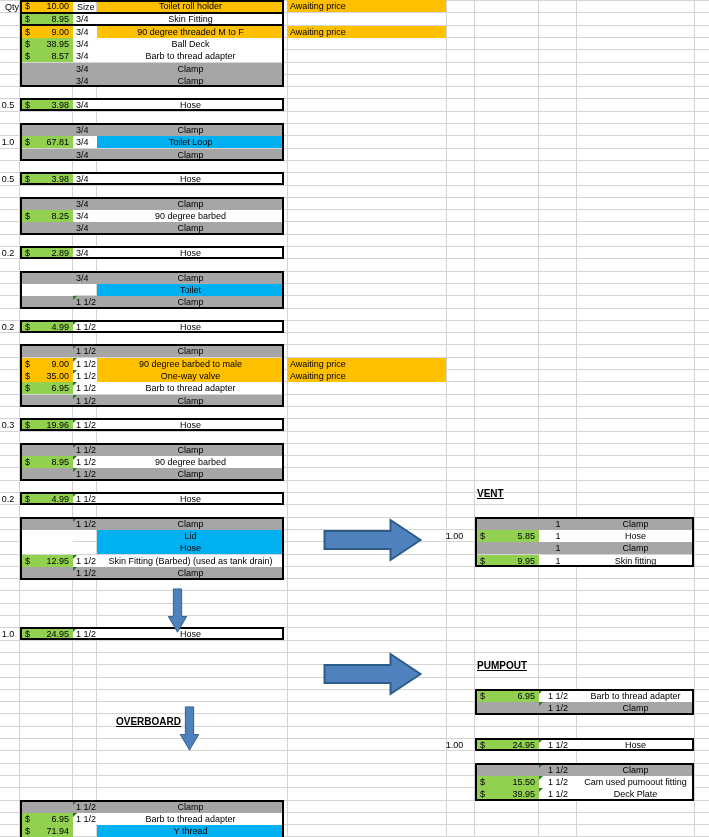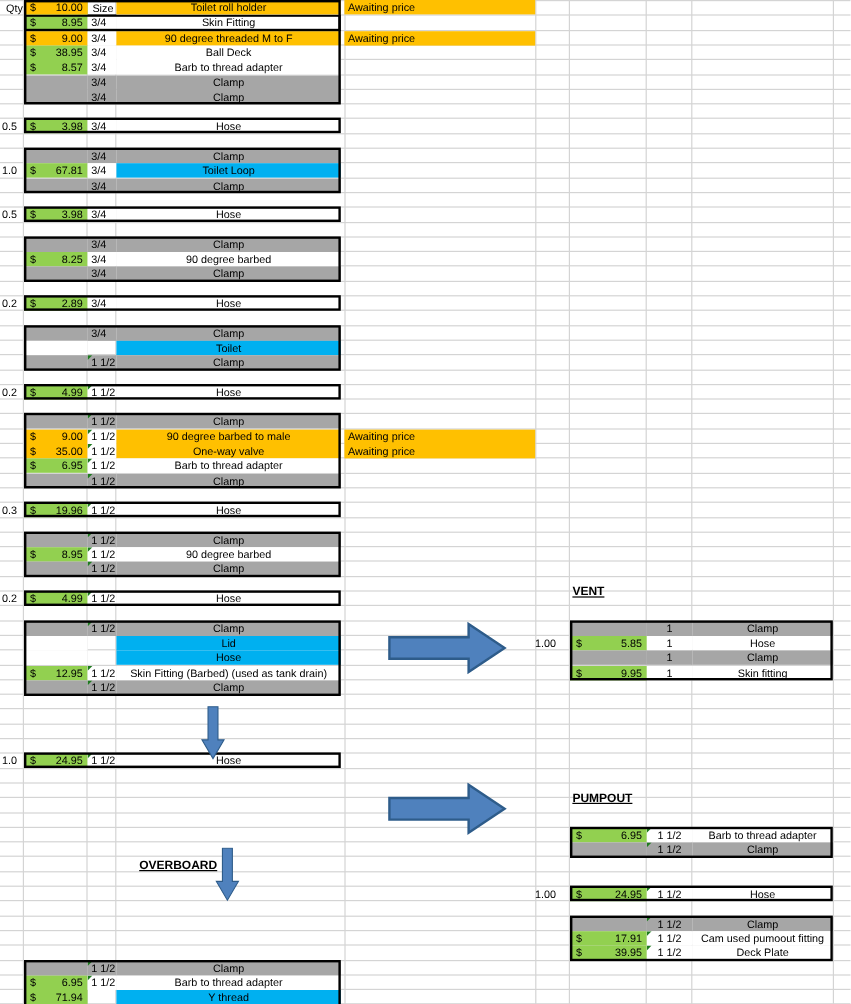--- a/index.html
+++ b/index.html
@@ -423,21 +423,21 @@
         <span class="amt">24.95</span>
       </div>
       <div class="cell c-center f-white" style="left: 539px; top: 739px; width: 38px; position: absolute;">1 1/2<div class="errtri"></div></div>
       <div class="cell c-center f-white" style="left: 577px; top: 739px; width: 117px;">Hose</div>
       <div class="block" style="left: 475px; top: 738px; width: 219px; height: 13px;"></div>
       <div class="cell price f-grey" style="left: 475px; top: 764px; width: 64px;"></div>
       <div class="cell c-center f-grey" style="left: 539px; top: 764px; width: 38px; position: absolute;">1 1/2<div class="errtri"></div></div>
       <div class="cell c-center f-grey" style="left: 577px; top: 764px; width: 117px;">Clamp</div>
       <div class="cell price f-green" style="left: 475px; top: 776px; width: 64px;">
         <span class="cur">$</span>
-        <span class="amt">17.91</span>
+        <span class="amt">15.50</span>
       </div>
       <div class="cell c-center f-white" style="left: 539px; top: 776px; width: 38px; position: absolute;">1 1/2<div class="errtri"></div></div>
       <div class="cell c-center f-white" style="left: 577px; top: 776px; width: 117px;">Cam used pumoout fitting</div>
       <div class="cell price f-green" style="left: 475px; top: 788px; width: 64px;">
         <span class="cur">$</span>
         <span class="amt">39.95</span>
       </div>
       <div class="cell c-center f-white" style="left: 539px; top: 788px; width: 38px; position: absolute;">1 1/2<div class="errtri"></div></div>
       <div class="cell c-center f-white" style="left: 577px; top: 788px; width: 117px;">Deck Plate</div>
       <div class="block" style="left: 475px; top: 763px; width: 219px; height: 38px;"></div>

